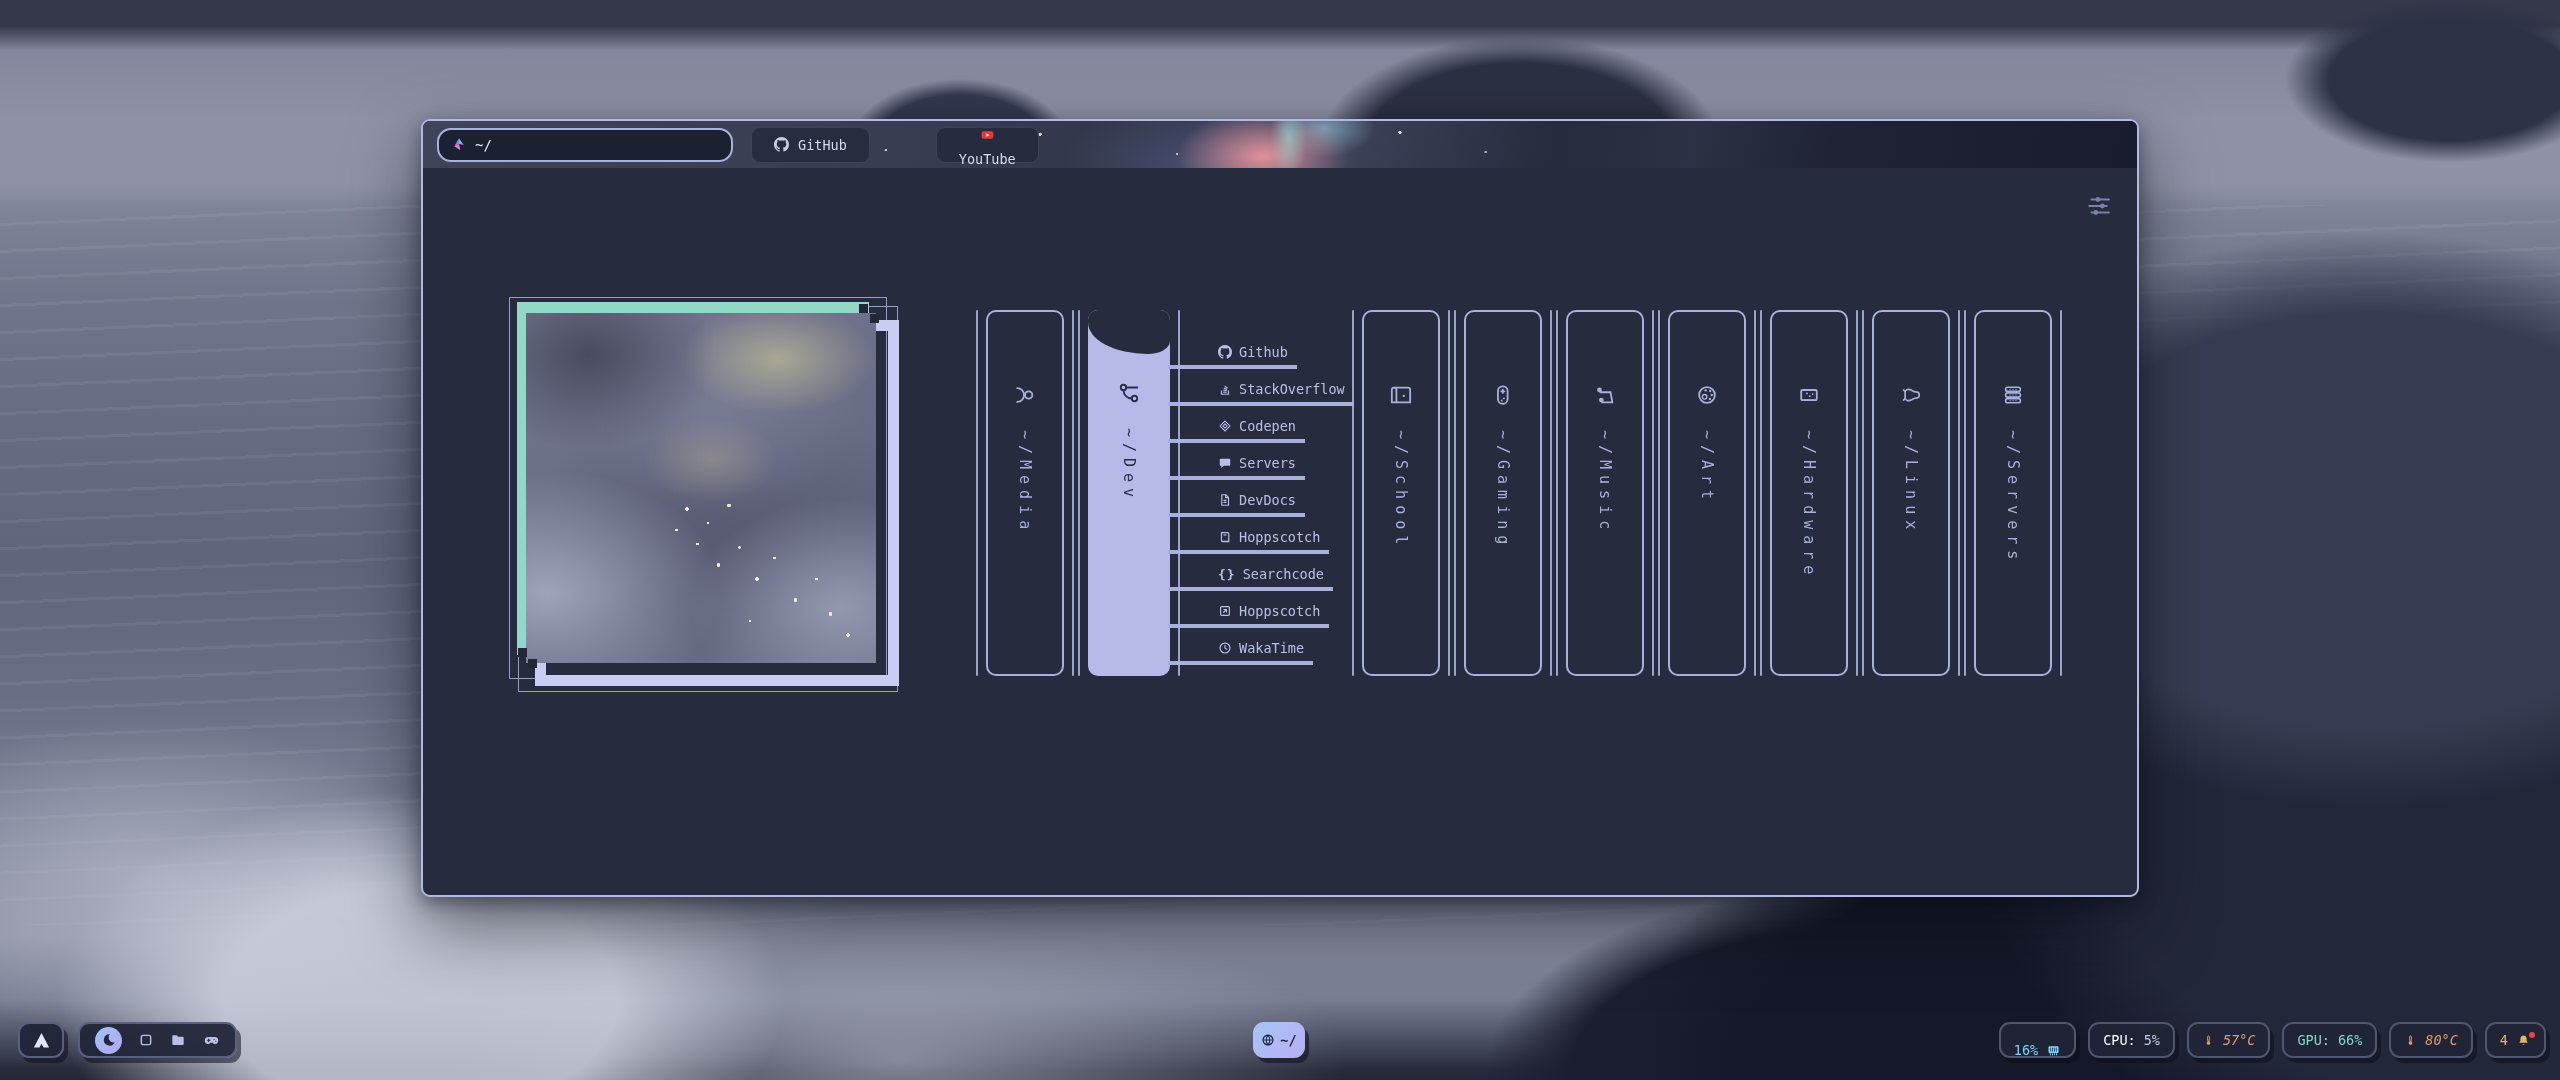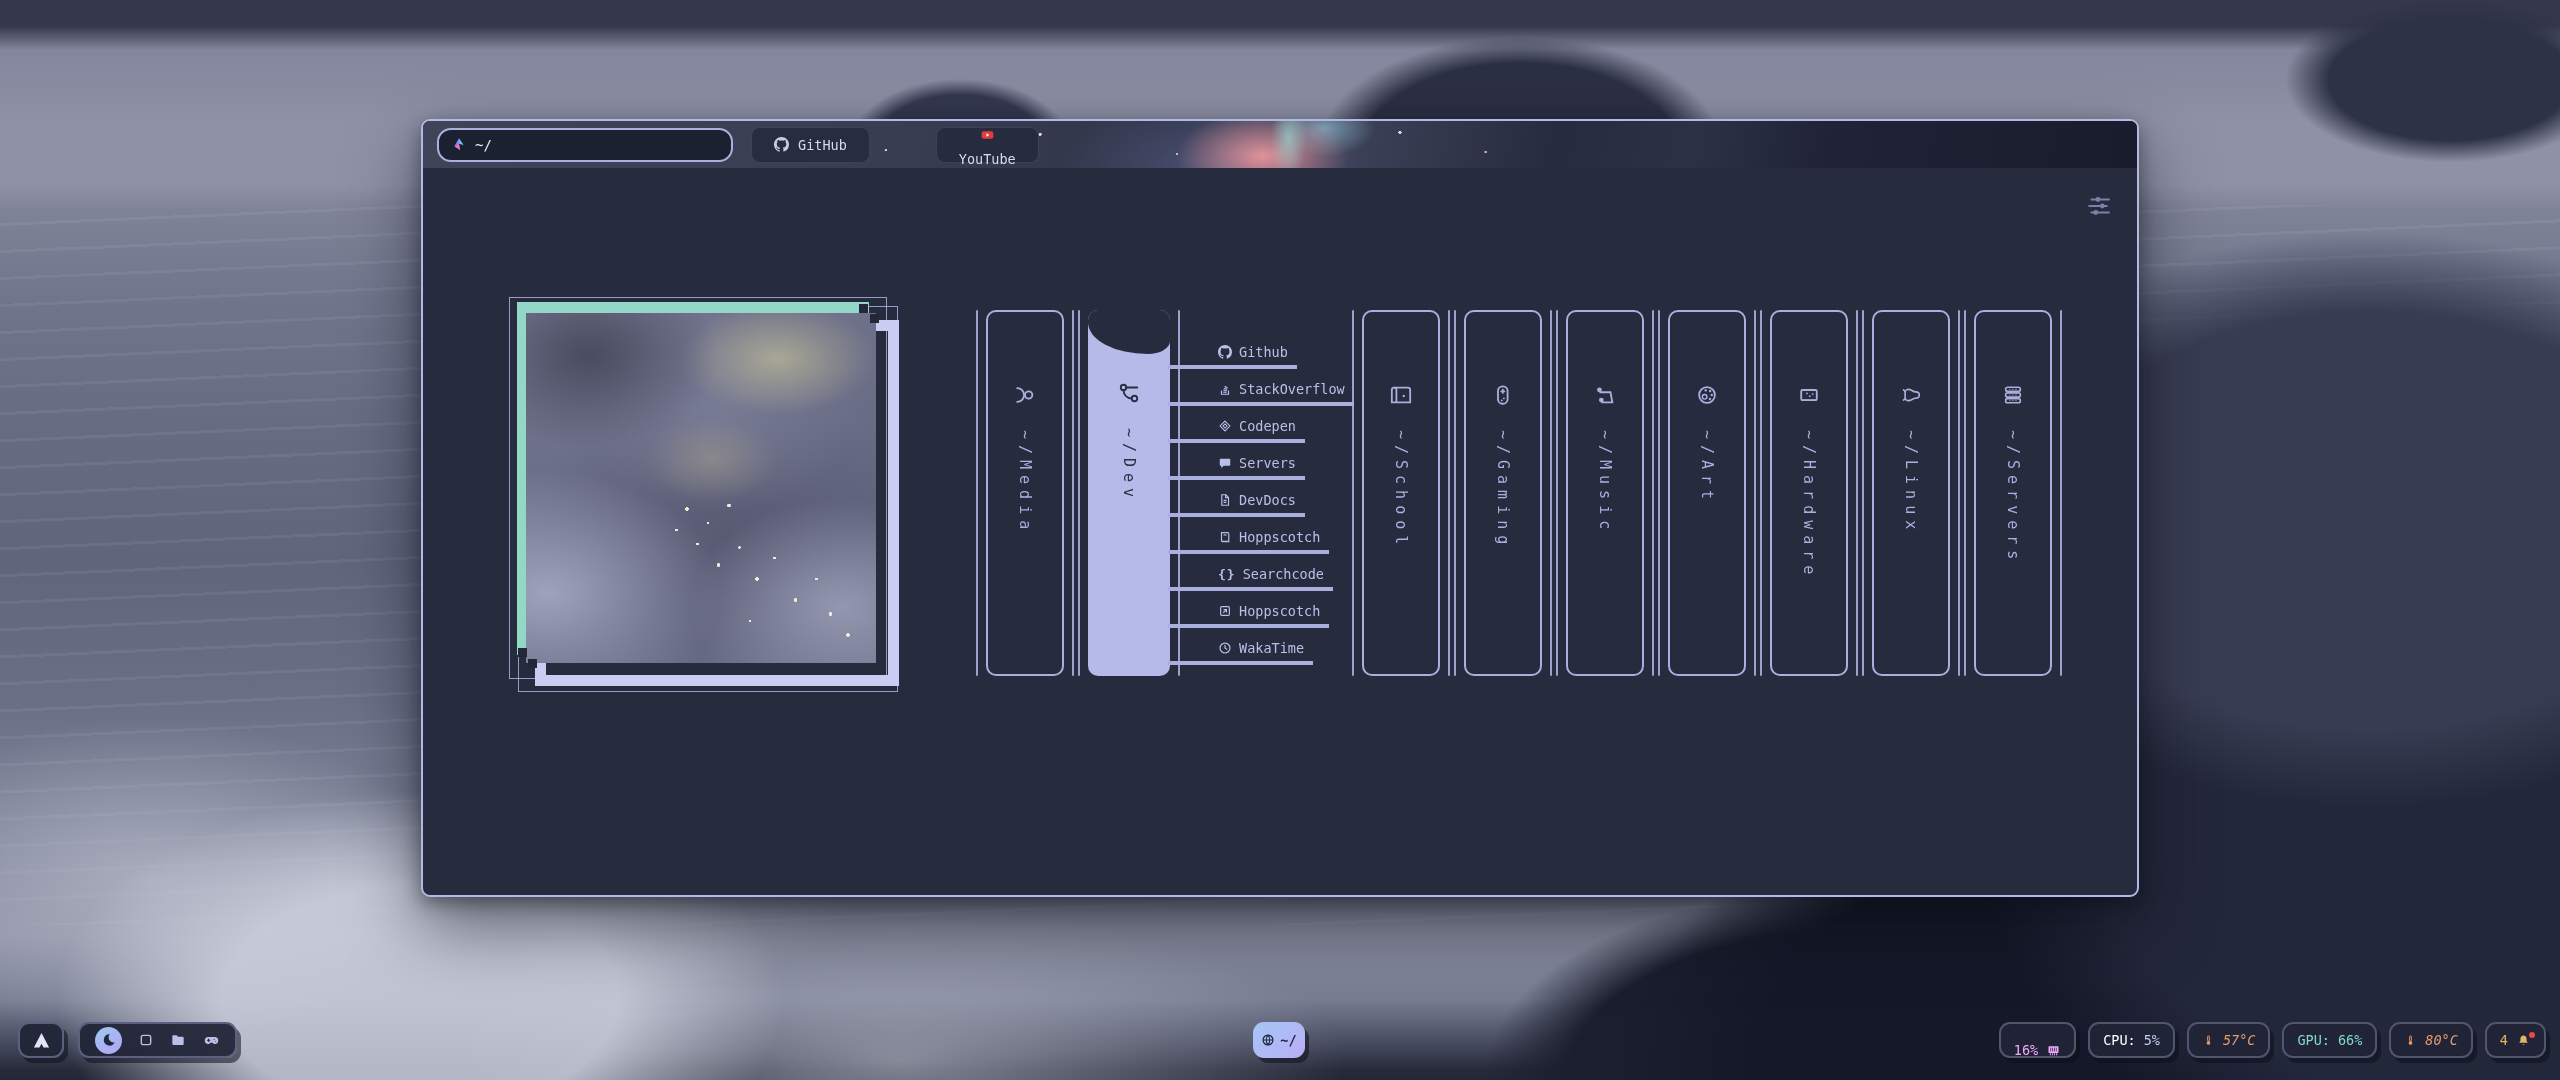--- a/index.html
+++ b/index.html
@@ -131,21 +131,21 @@
   .tb-apps { left:78px; padding:0 15px; gap:17px; }
   .ff-circle { width:27px; height:27px; border-radius:50%; display:flex; align-items:center;
     justify-content:center; background:linear-gradient(135deg,#9ec6f2,#b3a5f4); color:#232840; cursor:pointer; }
   .tb-app { display:flex; color:#b8c0e8; cursor:pointer; }
   .tb-center { left:1253px; width:52px; justify-content:center; gap:5px; border:none;
     background:linear-gradient(135deg,#a5c6f6,#b9aef6); color:#1d2236; font-weight:bold; cursor:pointer; }
   .tb-right { position:absolute; right:14px; bottom:22px; display:flex; gap:12px; z-index:20; }
   .pill { position:relative; height:36px; background:rgba(32,36,54,.94); border:2px solid #50566e;
     border-radius:11px; display:flex; align-items:center; gap:8px; padding:0 13px;
     font-size:13.5px; box-shadow:4px 5px 0 rgba(13,15,26,.55); }
-  .c-green { color:#f0abfc;margin-top:20px; } .c-blue { color:#ffffff; } .c-lav { color:#c3cbf0; }
+  .c-green { color:#7dd3fc;margin-top:20px; } .c-blue { color:#ffffff; } .c-lav { color:#c3cbf0; }
   .c-orange { color:#e09a6e;font-style:italic; } .c-teal { color:#7fd8c8; } .c-yellow { color:#e3b568; }
   .bell-dot { position:absolute; right:9px; top:8px; width:6px; height:6px; border-radius:50%;
     background:#e24a4a; }
   svg { display:block; }
 </style>
 </head>
 <body>
 
 <div id="stage">
   <div class="dt dt-base"></div>

